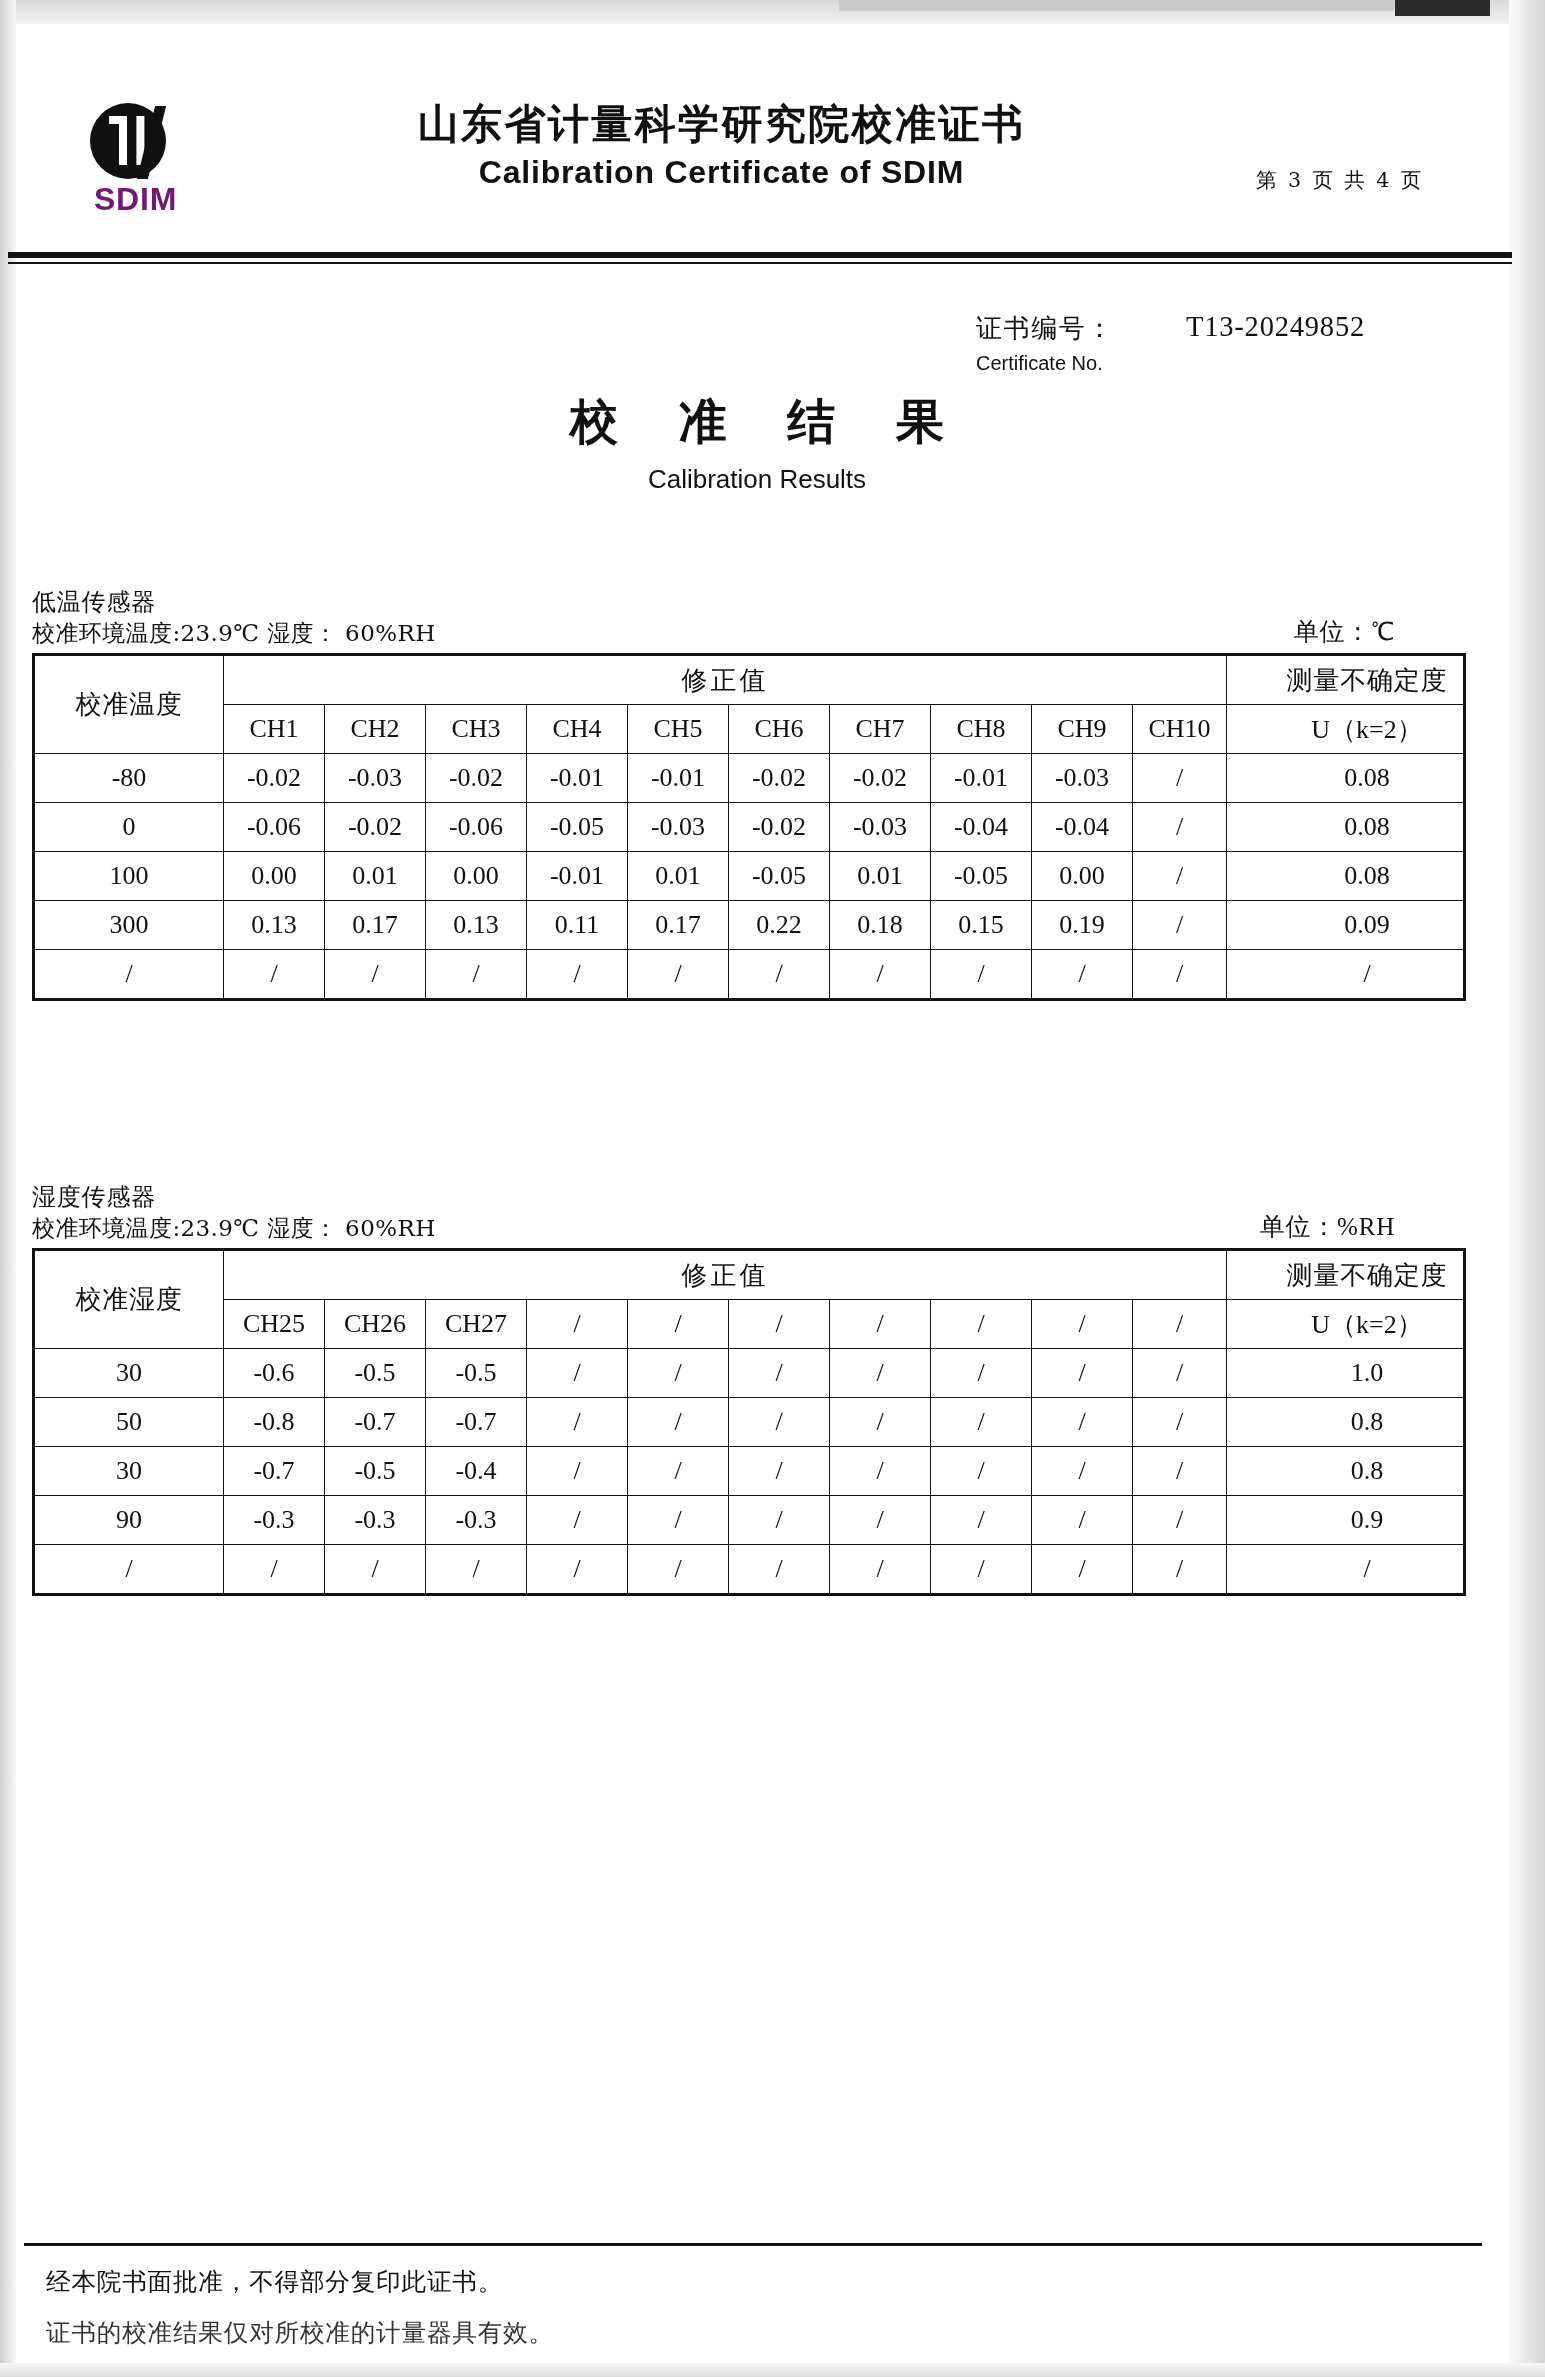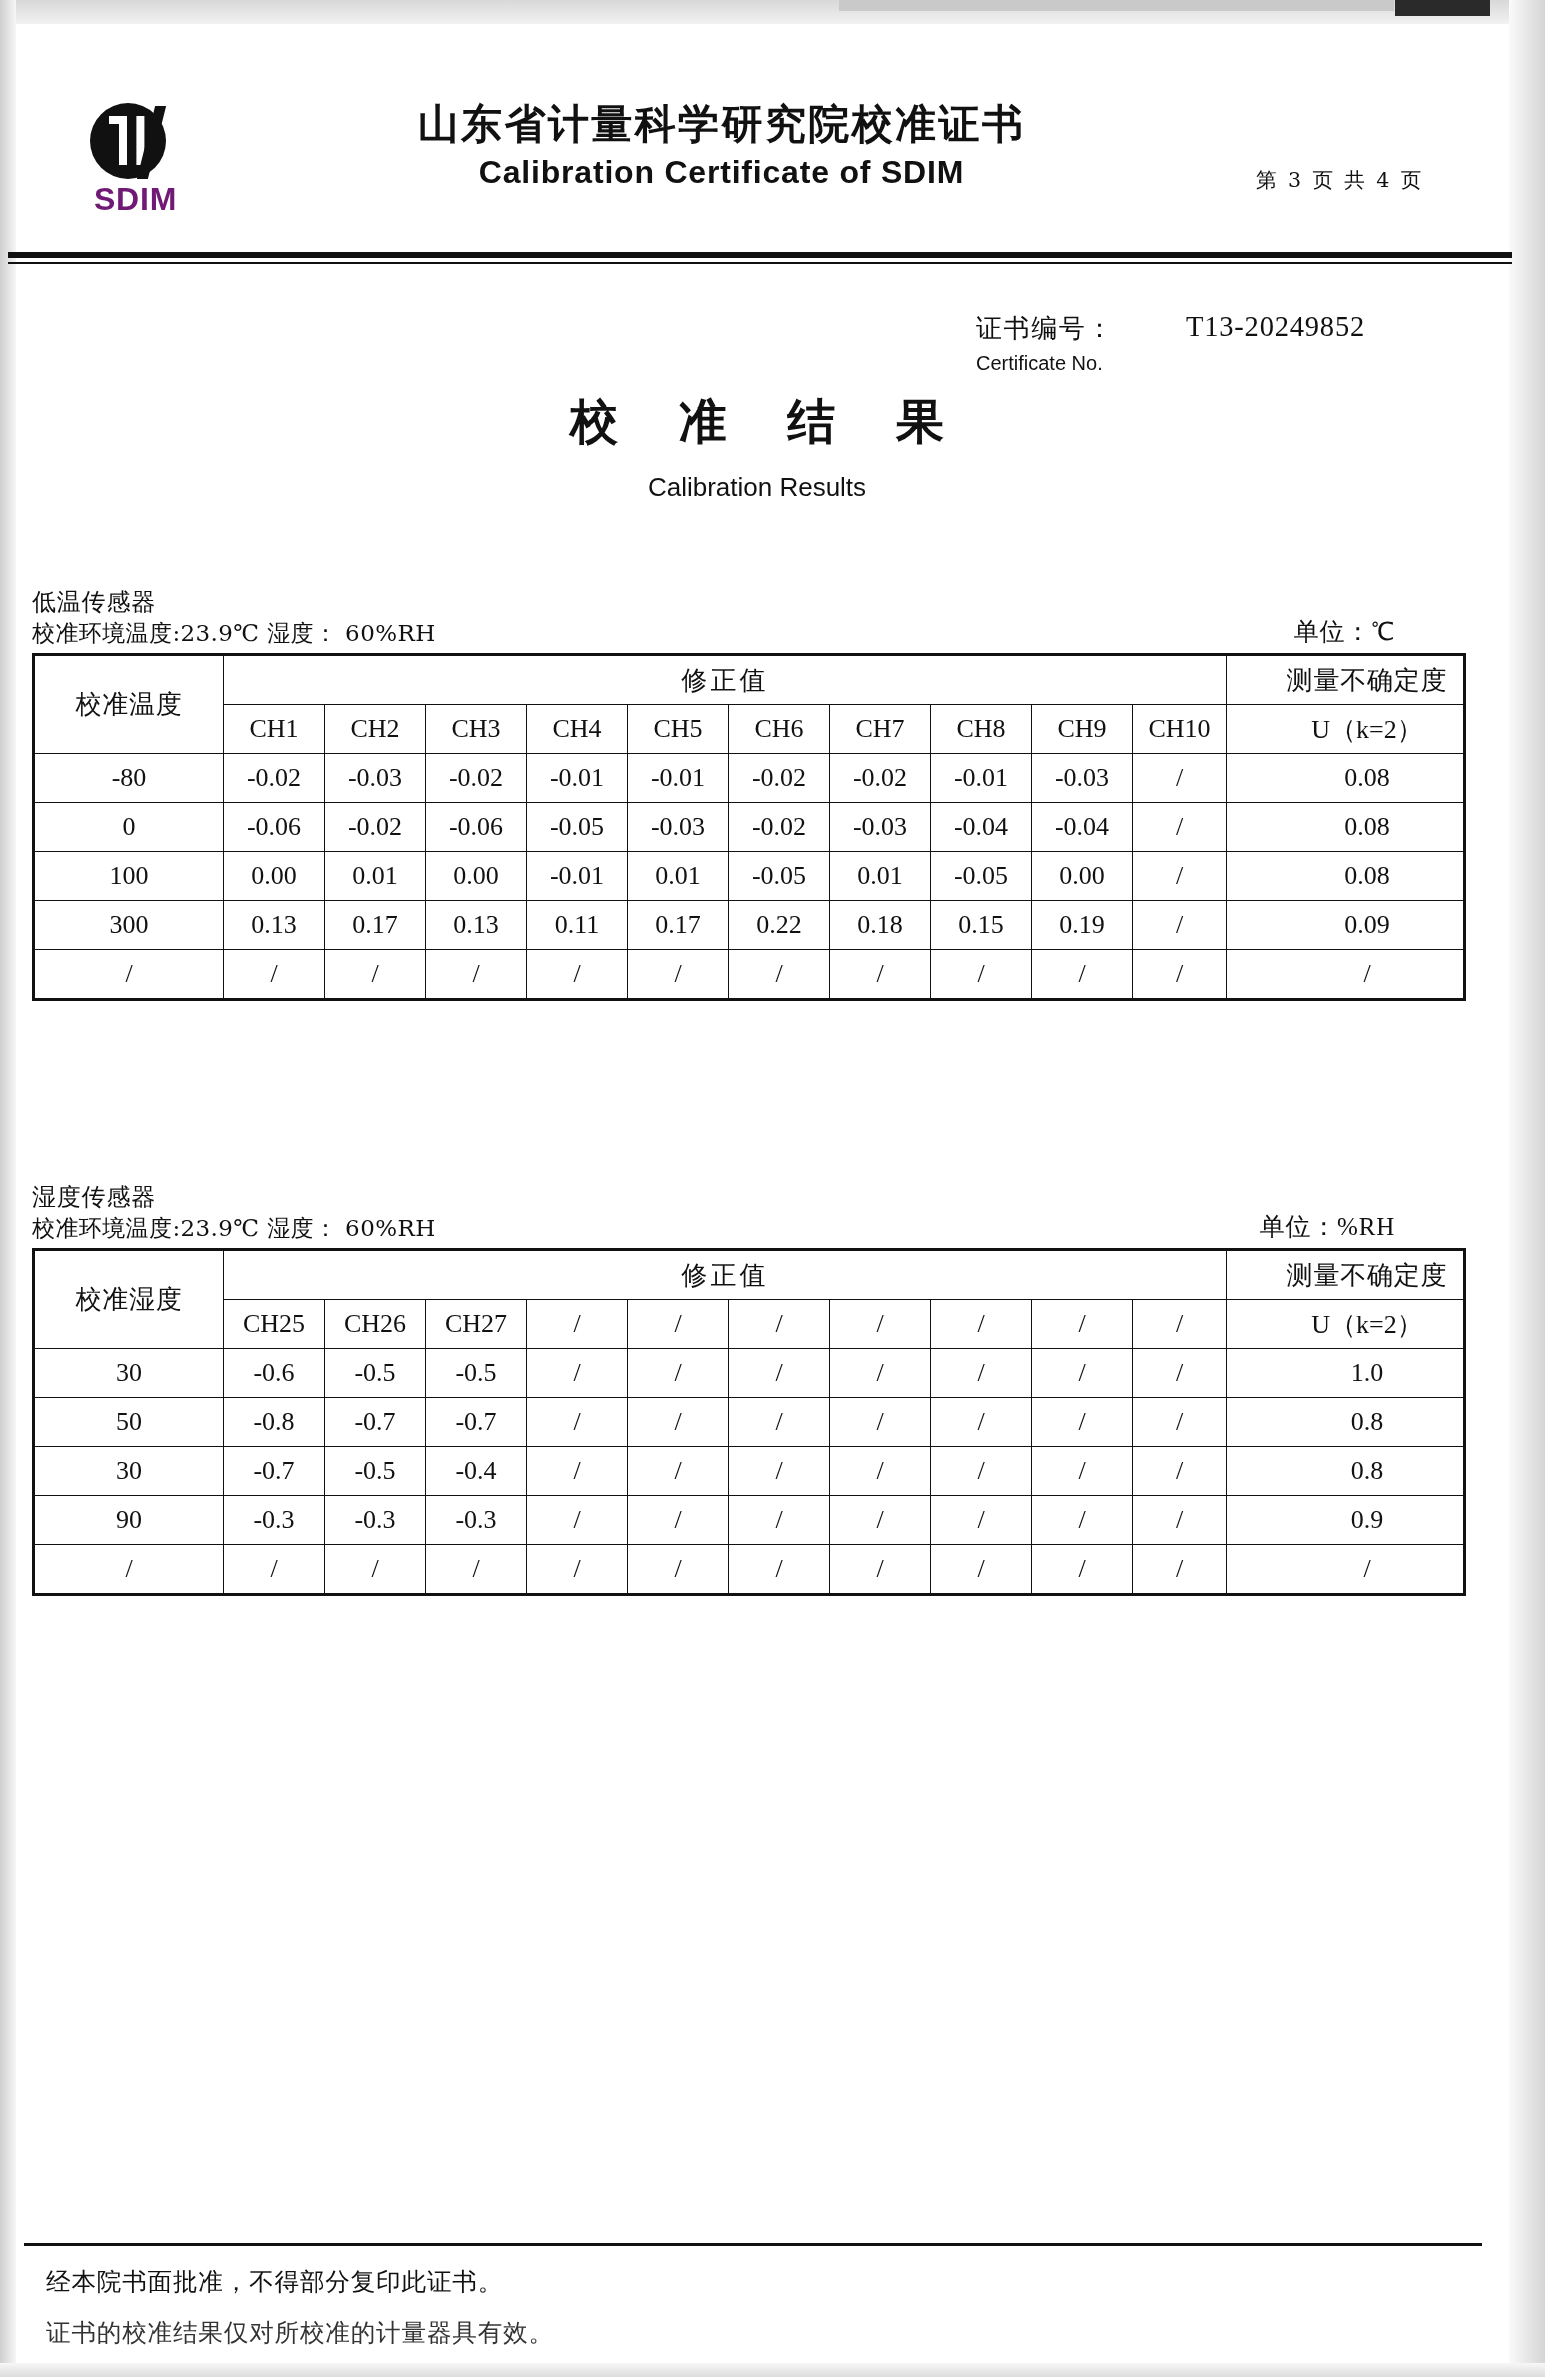--- a/index.html
+++ b/index.html
@@ -217,21 +217,20 @@
     text-indent: 22px;
   }
   .main-en {
     position: absolute;
     left: 0;
     top: 464px;
     width: 1514px;
     text-align: center;
     font-family: "Liberation Sans", sans-serif;
     font-size: 26px;
-    margin-top: 8px;
   }
 
   
   .section {
     position: absolute;
     left: 24px;
     width: 1466px;
   }
   .sec-label {
     position: absolute;

